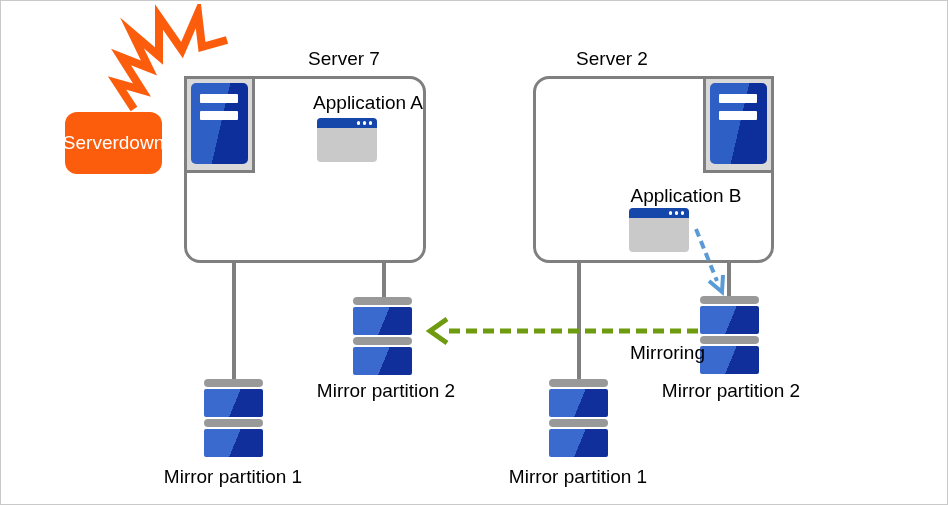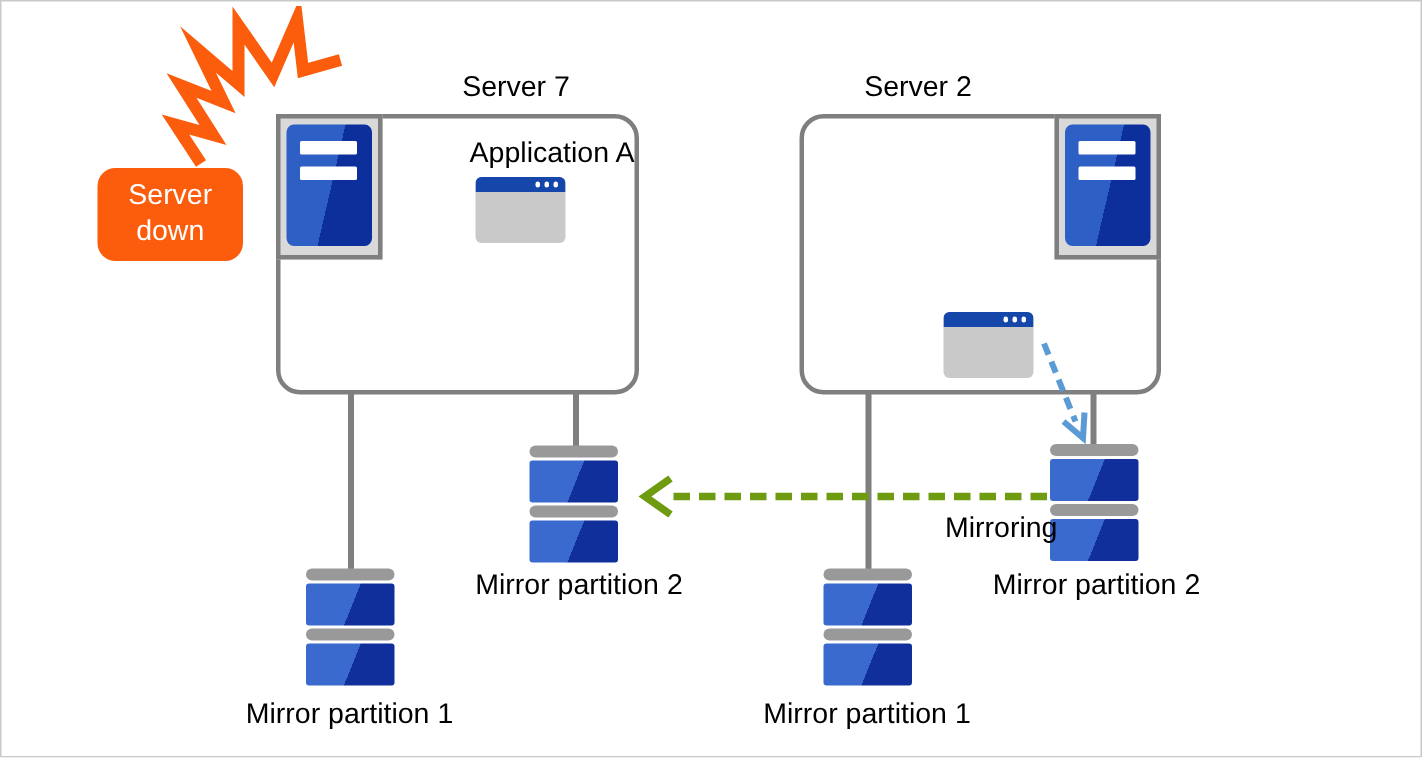--- a/index.html
+++ b/index.html
@@ -51,21 +51,21 @@
     background:linear-gradient(112deg,#3b6ace 52%,#112f9b 52%);
   }
   .d-s1mp1{left:203px;top:378px;}
   .d-s1mp2{left:352px;top:296px;}
   .d-s2mp1{left:548px;top:378px;}
   .d-s2mp2{left:699px;top:295px;}
   
   .badge{
     position:absolute;left:64px;top:111px;width:97px;height:62px;
     background:#fb5d0d;border-radius:12px;color:#fff;font-size:19px;line-height:24px;
-    display:flex;flex-direction:column;align-items:center;justify-content:center;z-index:5;
+    display:flex;flex-direction:row;align-items:center;justify-content:center;z-index:5;
   }
   
   .overlay{position:absolute;left:0;top:0;z-index:3;}
   .flash{position:absolute;left:105px;top:3px;z-index:2;}
   .conn{stroke:#7f7f7f;stroke-width:4;}
   .green-dash{stroke:#6f9b10;stroke-width:5;stroke-dasharray:11 6;}
   .green-head{stroke:#6f9b10;stroke-width:5;fill:none;}
   .blue-dash{stroke:#5b9bd5;stroke-width:4;stroke-dasharray:8 5;}
   .blue-head{stroke:#5b9bd5;stroke-width:4;fill:none;}
   .bolt{stroke:#fb5d0d;stroke-width:8;fill:none;stroke-miterlimit:12;}
@@ -113,20 +113,21 @@
   </div>
 
   <div class="label centered" style="left:611px;top:48px;text-align:center;">Server 2</div>
   <div class="server-box box2"></div>
   <div class="server-frame frame2">
     <div class="tower">
       <div class="bar b1"></div>
       <div class="bar b2"></div>
     </div>
   </div>
+  <div class="label centered" style="left:685px;top:185px;">Application B</div>
   <div class="appwin win-b">
     <div class="titlebar">
       <i class="dot"></i>
       <i class="dot"></i>
       <i class="dot"></i>
     </div>
   </div>
 
   <div class="disk d-s1mp1">
     <div class="cap"></div>

